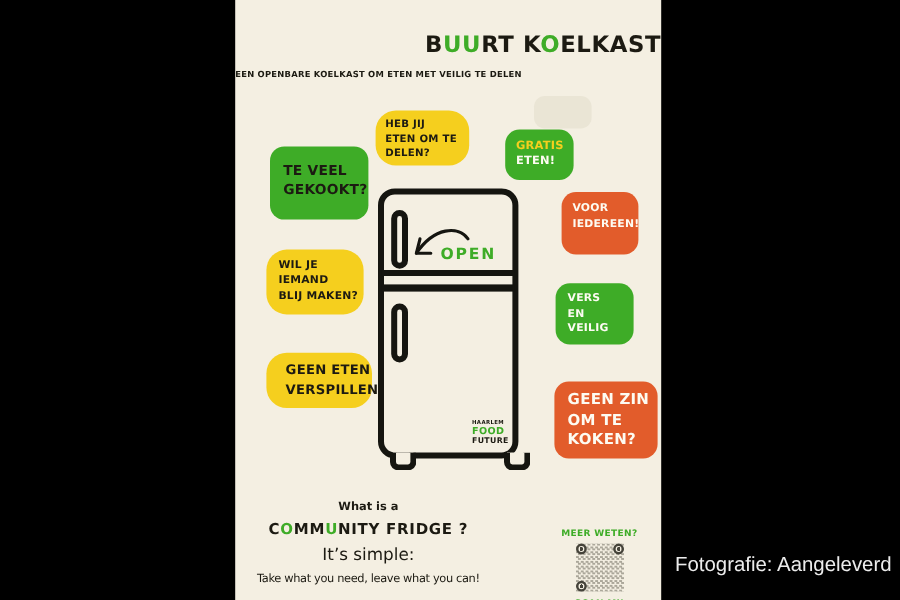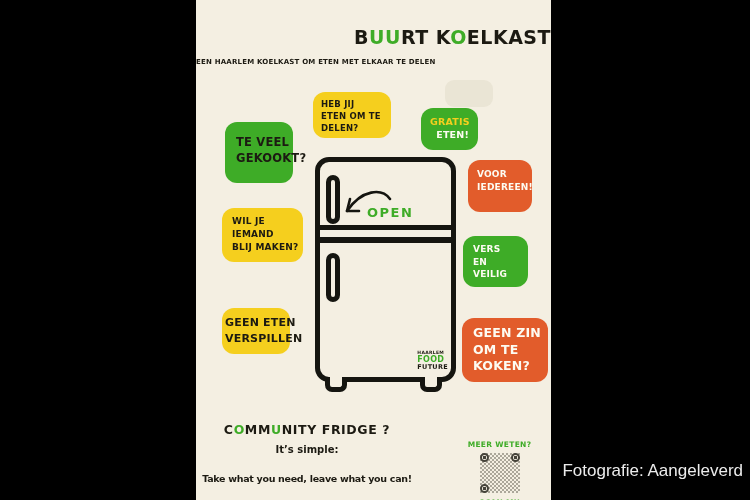--- a/index.html
+++ b/index.html
@@ -11,47 +11,47 @@
   .title .g{color:#3EAC27;}
   .subtitle{position:absolute;left:0;top:58px;width:100%;font-size:7px;font-weight:bold;
             letter-spacing:.2px;color:#1C1A12;white-space:nowrap;}
 
   
   .bubble{position:absolute;border-radius:12px;font-weight:bold;color:#1C1A12;
           letter-spacing:.2px;box-sizing:border-box;}
   .bubble div{white-space:nowrap;}
   .bubble::after{content:'';position:absolute;width:14px;height:14px;background:inherit;
                  transform:rotate(45deg);border-radius:2px;z-index:-1;}
-  .bg-yellow{background:#F5CF1E;}
+  .bg-yellow{background:#F5CF1E;border-radius:17px;}
   .bg-green{background:#3EAC27;}
   .bg-orange{background:#E25C2B;}
   .txt-light{color:#FDFBF2;}
   .txt-yellow{color:#F5CF1E;}
 
   .b-hebjij{left:117px;top:92px;width:78px;height:46px;padding:6px 8px;font-size:8.5px;line-height:12px;}
   .b-hebjij::after{bottom:-6px;right:6px;width:16px;height:16px;}
-  .b-teveel{left:29px;top:122px;width:68px;height:61px;padding:12px 11px;font-size:11.5px;line-height:16px;}
+  .b-teveel{left:29px;top:122px;width:82px;height:61px;padding:12px 11px;font-size:11.5px;line-height:16px;}
   .b-teveel::after{right:-6px;bottom:13px;}
   .b-wilje{left:26px;top:208px;width:81px;height:54px;padding:7px 10px;font-size:9px;line-height:13px;}
   .b-wilje::after{bottom:-6px;right:16px;}
-  .b-geeneten{left:26px;top:308px;width:68px;height:46px;padding:7px 3px;font-size:11px;line-height:15.5px;}
+  .b-geeneten{left:26px;top:294px;width:88px;height:46px;padding:7px 16px;font-size:11px;line-height:15.5px;}
   .b-geeneten::after{bottom:-7px;right:8px;width:17px;height:17px;}
-  .b-gratis{left:225px;top:108px;width:57px;height:42px;padding:7px 9px;font-size:9.5px;line-height:13px;text-align:right;}
+  .b-gratis{left:225px;top:108px;width:57px;height:42px;padding:7px 9px;font-size:9.5px;line-height:13px;}
   .b-gratis::after{right:-6px;bottom:6px;}
   .b-voor{left:272px;top:160px;width:64px;height:52px;padding:8px 9px;font-size:9px;line-height:13px;}
   .b-voor::after{bottom:-6px;left:4px;}
   .b-vers{left:267px;top:236px;width:65px;height:51px;padding:7px 10px;font-size:9px;line-height:12.5px;}
   .b-vers::after{right:-6px;bottom:9px;}
   .b-geenzin{left:266px;top:318px;width:86px;height:64px;padding:7px 11px;font-size:12.5px;line-height:16.5px;}
   .b-geenzin::after{bottom:-8px;right:11px;width:19px;height:19px;}
 
   .ghost{position:absolute;left:249px;top:80px;width:48px;height:27px;background:#EAE5D5;border-radius:9px;}
 
   
-  .fridge{position:absolute;left:119px;top:157px;width:141px;height:225px;border:5px solid #151510;
+  .fridge{position:absolute;left:119px;top:157px;width:117px;height:225px;border:5px solid #151510;
           border-radius:14px;box-sizing:border-box;}
   .fridge .divline{position:absolute;left:-2px;right:-2px;background:#151510;}
   .div1{top:63px;height:5px;}
   .div2{top:75px;height:6px;}
   .handle{position:absolute;left:6px;width:14px;height:49px;border:5px solid #151510;
           border-radius:8px;box-sizing:border-box;}
   .handle.top{top:13px;}
   .handle.bottom{top:91px;}
   .open-label{position:absolute;left:47px;top:43px;color:#3EAC27;font-size:13px;font-weight:bold;
               letter-spacing:1.5px;}
@@ -63,22 +63,22 @@
   .foot{position:absolute;width:22px;height:15px;border:5px solid #151510;border-top:none;
         border-radius:0 0 7px 7px;box-sizing:border-box;top:377px;background:#F4EFE2;}
   .foot.left{left:129px;}
   .foot.right{left:224px;}
 
   
   .bottom-block{position:absolute;left:0;top:417px;width:222px;text-align:center;color:#1C1A12;}
   .intro{font-size:9.5px;font-weight:600;}
   .community{margin-top:5px;font-size:12.5px;font-weight:bold;letter-spacing:.6px;white-space:nowrap;}
   .community .g{color:#3EAC27;}
-  .simple{margin-top:7px;font-size:10px;font-weight:bold;}
-  .tagline{margin-top:18px;font-size:9.5px;font-weight:bold;letter-spacing:-.3px;white-space:nowrap;}
+  .simple{margin-top:7px;font-size:14px;font-weight:normal;}
+  .tagline{margin-top:6px;font-size:9.5px;font-weight:normal;letter-spacing:-.3px;white-space:nowrap;}
 
   
   .qr-block{position:absolute;left:268px;top:440px;width:71px;text-align:center;}
   .qr-more,.qr-scan{font-size:7.5px;font-weight:bold;color:#3EAC27;letter-spacing:.3px;white-space:nowrap;}
   .qr{position:relative;width:40px;height:40px;margin:4px auto 5px auto;
       background:conic-gradient(#ABA79A 25%,transparent 0 50%,#ABA79A 0 75%,transparent 0) 0 0/4px 4px;}
   .finder{position:absolute;width:9px;height:9px;border:2px solid #45433A;border-radius:50%;
           background:radial-gradient(circle,#45433A 0 1.5px,#F4EFE2 1.6px);box-sizing:border-box;}
   .f-tl{left:0;top:0;} .f-tr{right:0;top:0;} .f-bl{left:0;bottom:0;}
 
@@ -86,21 +86,21 @@
   .caption{position:absolute;right:7px;top:461px;color:#ECECEC;font-size:17px;
            font-family:"Liberation Sans","DejaVu Sans",sans-serif;}
 </style>
 </head>
 <body>
 
 <div class="stage">
   <div class="poster">
 
     <div class="title"><span>B</span><span class="g">UU</span><span>RT K</span><span class="g">O</span><span>ELKAST</span></div>
-    <div class="subtitle">EEN HAARLEM KOELKAST OM ETEN MET ELKAAR TE DELEN</div>
+    <div class="subtitle">EEN OPENBARE KOELKAST OM ETEN MET VEILIG TE DELEN</div>
 
     <div class="ghost"></div>
 
     <div class="bubble bg-yellow b-hebjij">
       <div>HEB JIJ</div>
       <div>ETEN OM TE</div>
       <div>DELEN?</div>
     </div>
     <div class="bubble bg-green b-teveel">
       <div>TE VEEL</div>
@@ -147,20 +147,21 @@
       <div class="logo">
         <div class="l1">HAARLEM</div>
         <div class="l2">FOOD</div>
         <div class="l3">FUTURE</div>
       </div>
     </div>
     <div class="foot left"></div>
     <div class="foot right"></div>
 
     <div class="bottom-block">
+      <div class="intro">What is a</div>
       <div class="community"><span>C</span><span class="g">O</span><span>MM</span><span class="g">U</span><span>NITY FRIDGE ?</span></div>
       <div class="simple">It’s simple:</div>
       <div class="tagline">Take what you need, leave what you can!</div>
     </div>
 
     <div class="qr-block">
       <div class="qr-more">MEER WETEN?</div>
       <div class="qr">
         <span class="finder f-tl"></span>
         <span class="finder f-tr"></span>

